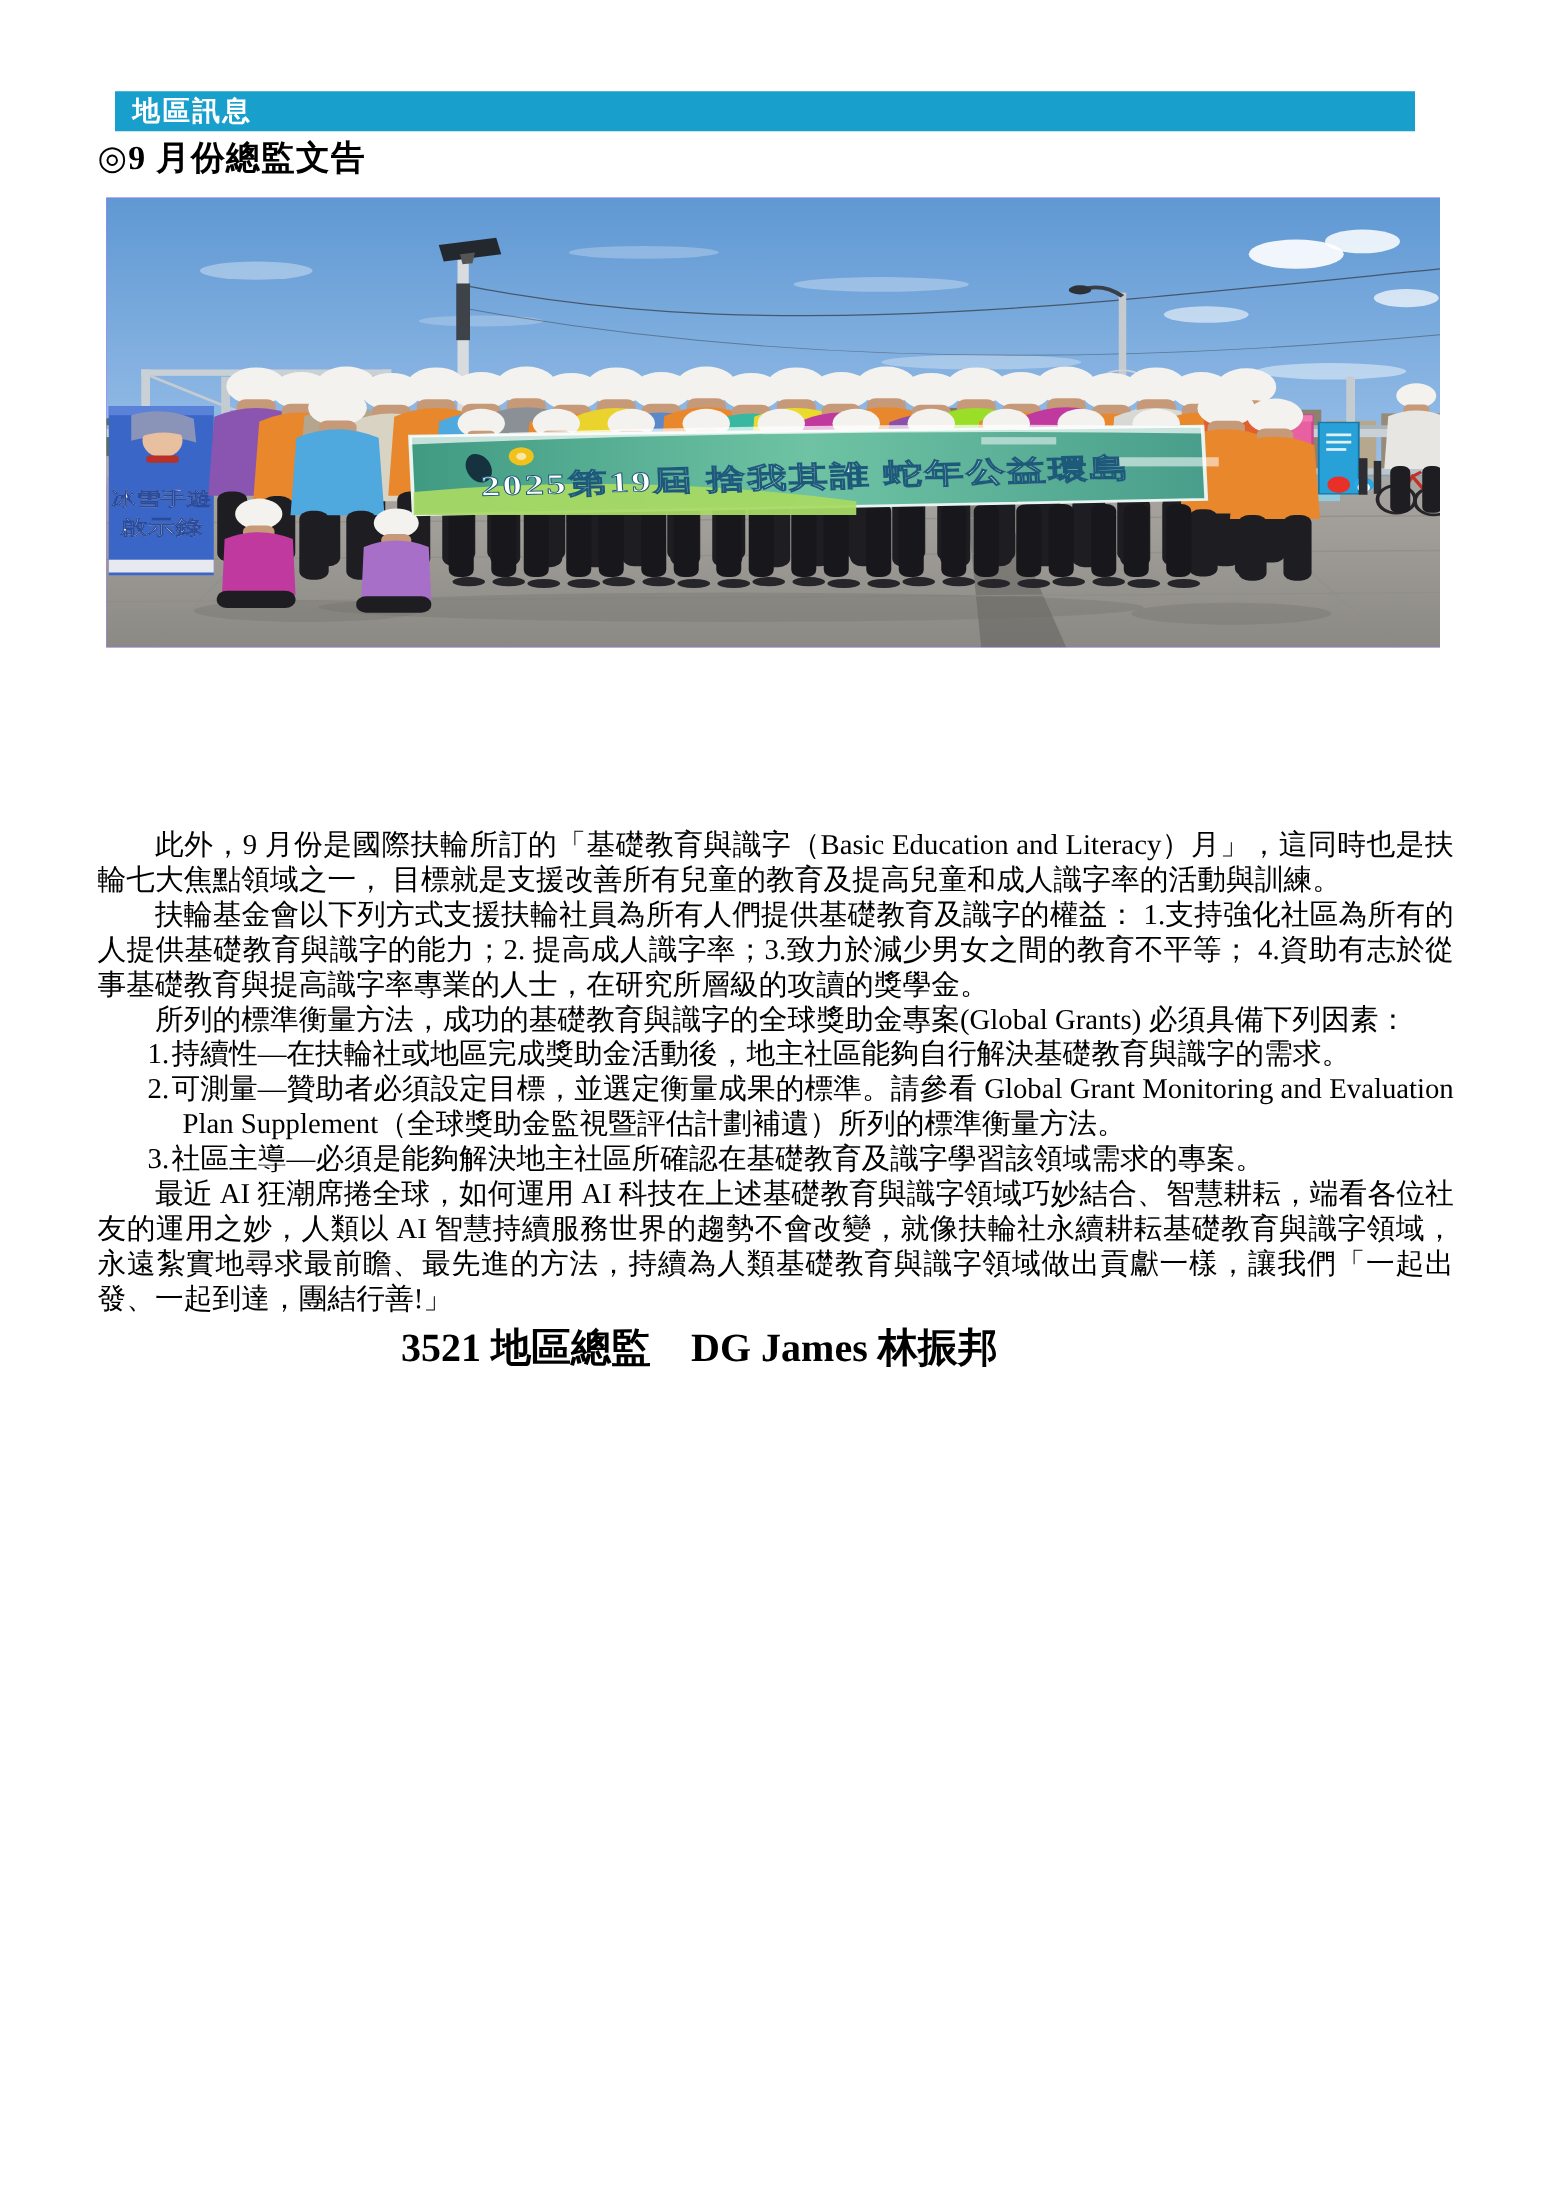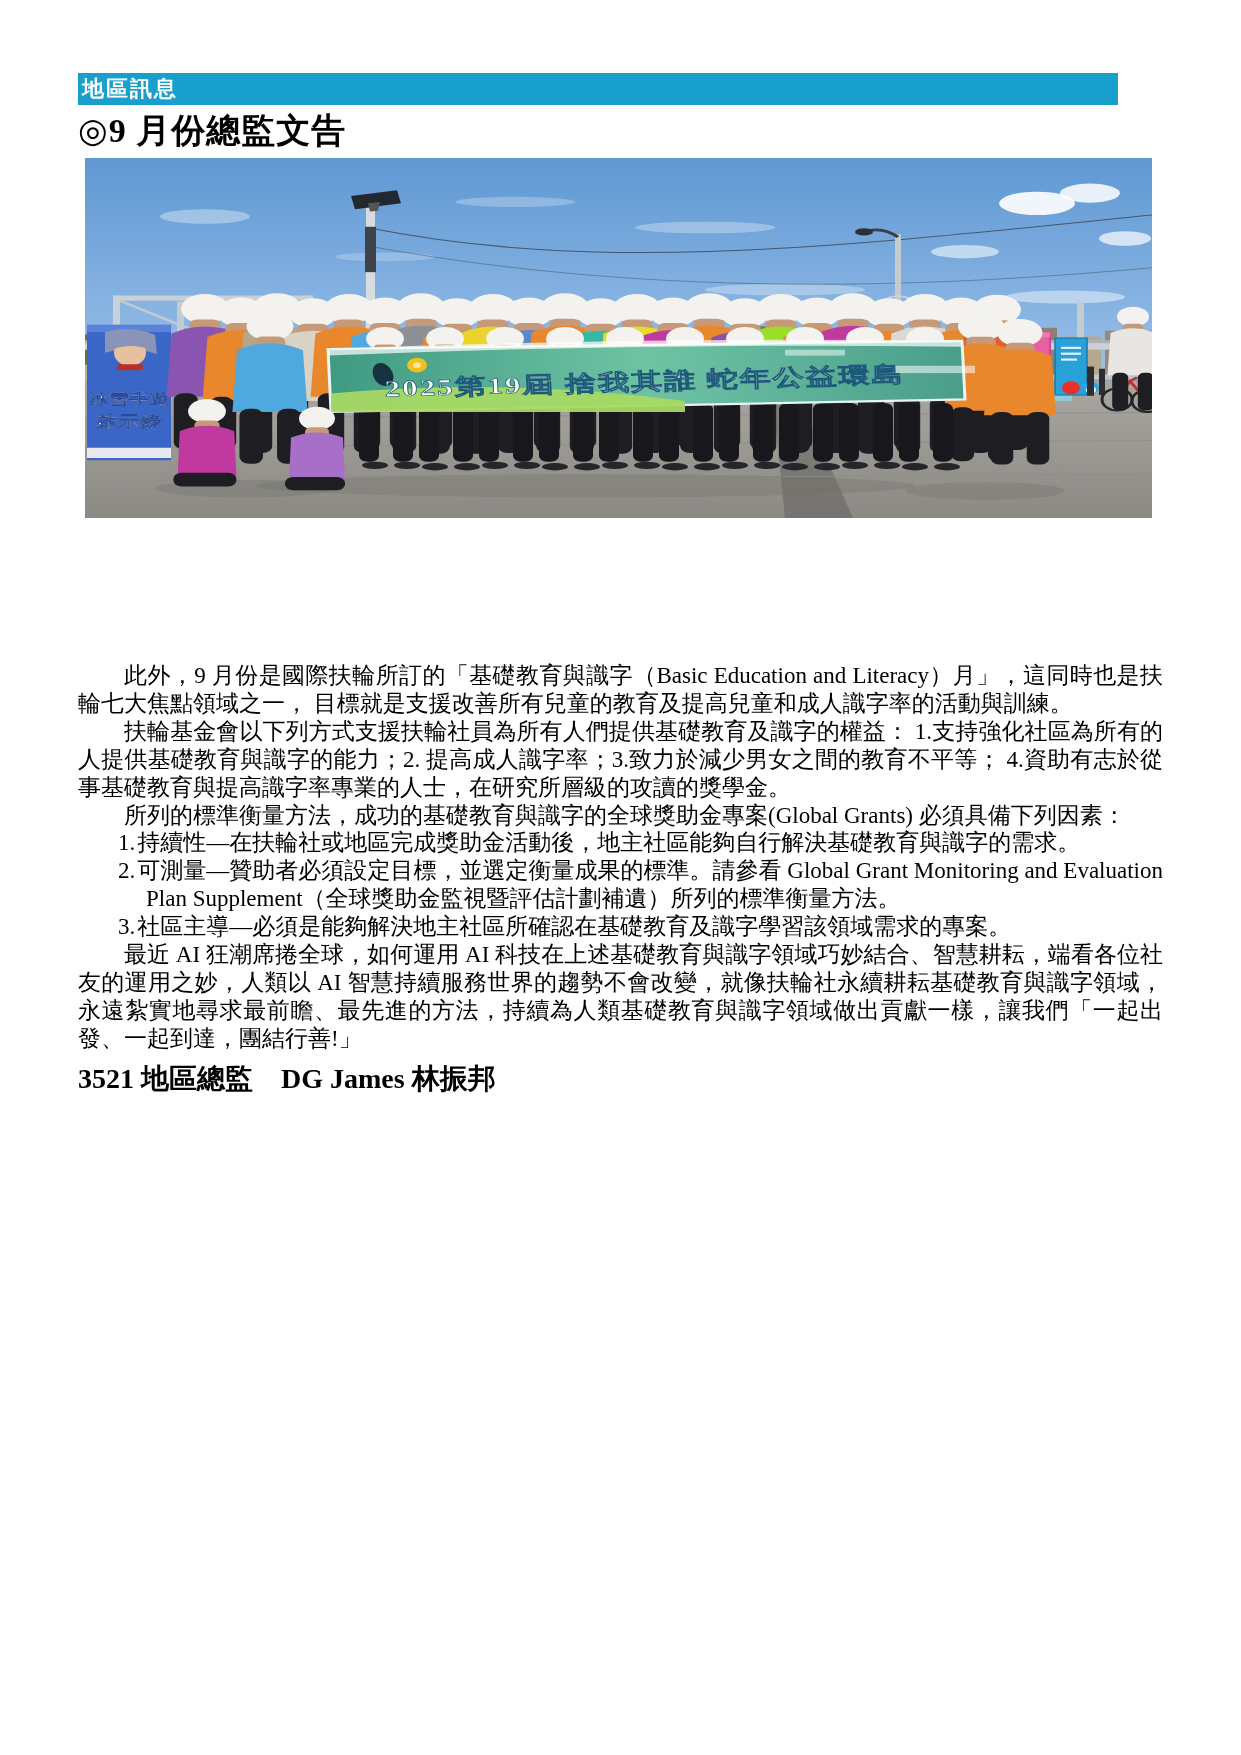--- a/index.html
+++ b/index.html
@@ -5,47 +5,47 @@
   html,body{margin:0;padding:0;background:#ffffff;}
   .page{
     position:relative;
     width:1241px;height:1755px;
     background:#ffffff;
     font-family:"Liberation Serif","DejaVu Serif",serif;
     color:#000;
     overflow:hidden;
   }
   .section-bar{
-    position:absolute;left:78px;top:73px;width:1040px;height:32px;
+    position:absolute;left:92px;top:73px;width:1040px;height:32px;
     background:#189fcb;
     color:#fff;font-weight:bold;font-size:22px;line-height:32px;
-    padding-left:4px;box-sizing:border-box;
+    padding-left:14px;box-sizing:border-box;
     letter-spacing:2px;
   }
   .article-title{
     position:absolute;left:78px;top:108px;margin:0;
-    font-size:34px;font-weight:bold;letter-spacing:1px;
+    font-size:27px;font-weight:bold;letter-spacing:1px;
   }
   .photo-fig{
     position:absolute;left:85px;top:158px;width:1067px;height:360px;
     margin:0;overflow:hidden;background:#8b5cf6;
   }
   .photo-fig svg{display:block;width:100%;height:100%;}
   .article-body{
     position:absolute;left:78px;top:662px;width:1085px;
     font-size:23px;line-height:27.9px;
     text-align:justify;text-justify:inter-ideograph;
   }
   .para{margin:0;text-indent:2em;}
   .list-item{margin:0 0 0 40px;padding-left:28px;text-indent:-28px;}
   .list-item .num{margin-right:2px;}
   .signature{
     margin:12px 0 0 0;
-    font-size:28px;font-weight:bold;
-    text-align:left;padding-right:122px;
+    font-size:32px;font-weight:bold;
+    text-align:center;padding-right:122px;
     text-indent:0;
   }
 </style>
 </head>
 <body>
 
 <div class="page">
 
   <div class="section-bar">
     <span>地區訊息</span>

